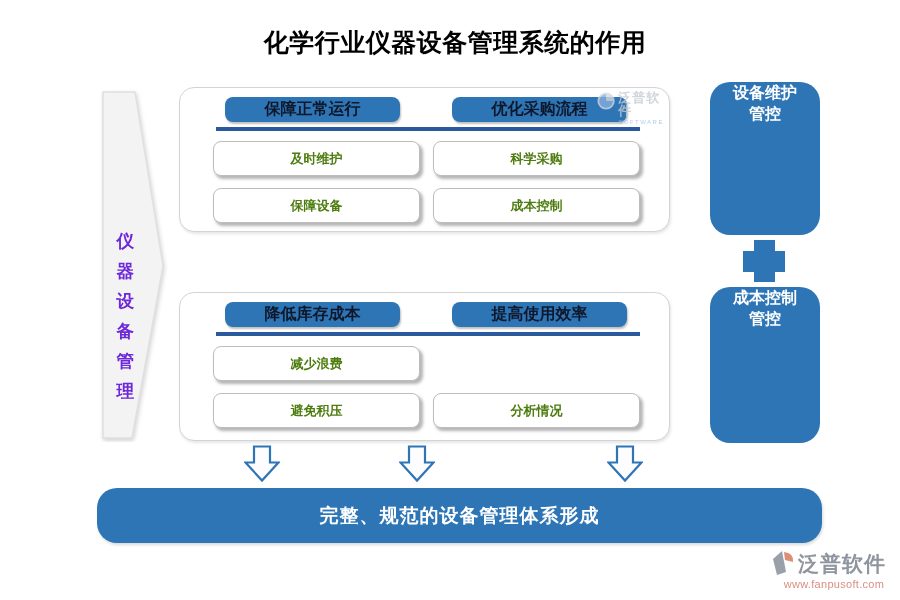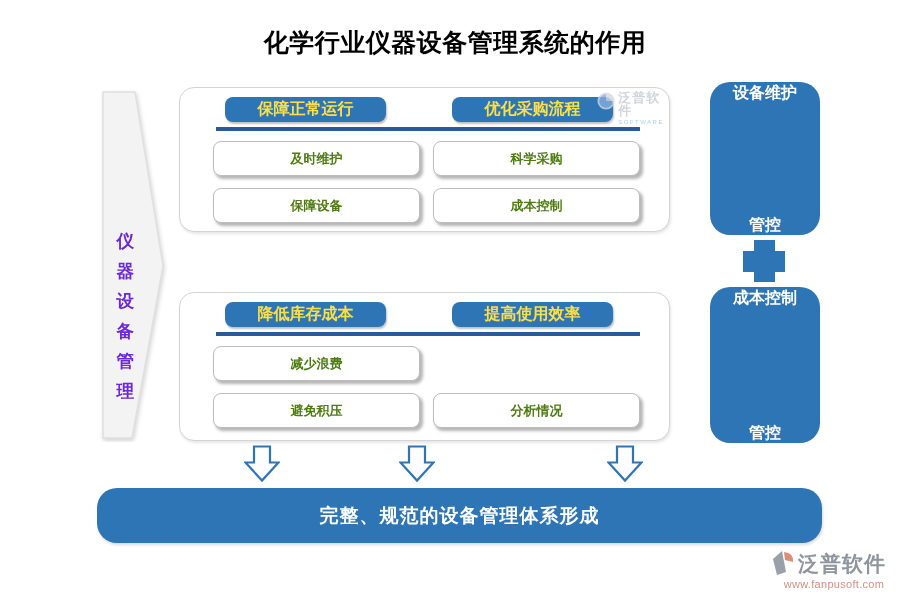--- a/index.html
+++ b/index.html
@@ -20,22 +20,22 @@
   }
   
   .group{
     position:absolute;left:179px;width:489px;background:#fff;
     border:1.5px solid #d4d4d6;border-radius:15px;
     box-shadow:1px 2px 3px rgba(0,0,0,0.10);
   }
   #group1{top:87px;height:143px;}
   #group2{top:292px;height:147px;}
   .pill{
-    position:absolute;top:9px;width:161px;height:25px;background:#2e75b6;
-    border-radius:8px;color:#fde047;font-weight:bold;font-size:16px;
+    position:absolute;top:9px;width:175px;height:25px;background:#2e75b6;
+    border-radius:8px;color:#0f172a;font-weight:bold;font-size:16px;
     display:flex;align-items:center;justify-content:center;
     box-shadow:1px 2px 2px rgba(0,0,0,0.25);
   }
   .pill.c1{left:45px;}.pill.c2{left:272px;}
   .divider{
     position:absolute;top:39px;left:36px;width:424px;height:4px;background:#2a5a9b;
   }
   .item{
     position:absolute;width:205px;height:33px;background:#fff;
     border:1.5px solid #bdbdbd;border-radius:8px;
@@ -49,21 +49,21 @@
   .watermark{
     position:absolute;left:417px;top:3px;display:flex;align-items:flex-start;gap:3px;
     z-index:5;opacity:0.8;
   }
   .watermark .wm-text{display:flex;flex-direction:column;line-height:1;}
   .watermark .wm-brand{font-size:13px;font-weight:bold;color:#c7ccd2;letter-spacing:1px;}
   .watermark .wm-caption{font-size:6px;color:#9fc0e6;letter-spacing:1.5px;margin-top:2px;}
   
   .side-box{
     position:absolute;left:710px;width:110px;background:#2e75b6;border-radius:20px;
-    color:#fff;display:flex;flex-direction:column;align-items:center;justify-content:space-between;
+    color:#fff;display:flex;flex-direction:column;align-items:center;justify-content:flex-start;
     font-weight:bold;font-size:16px;line-height:21px;text-align:center;
   }
   #side1{top:82px;height:153px;}
   #side2{top:287px;height:156px;}
   .plus{position:absolute;left:743px;top:240px;width:42px;height:42px;}
   .plus .v{position:absolute;left:10.5px;top:0;width:21px;height:42px;background:#2e75b6;}
   .plus .h{position:absolute;left:0;top:10.5px;width:42px;height:21px;background:#2e75b6;}
   
   .down-arrow{position:absolute;top:445px;}
   #arrow1{left:244px;}#arrow2{left:399px;}#arrow3{left:607px;}

